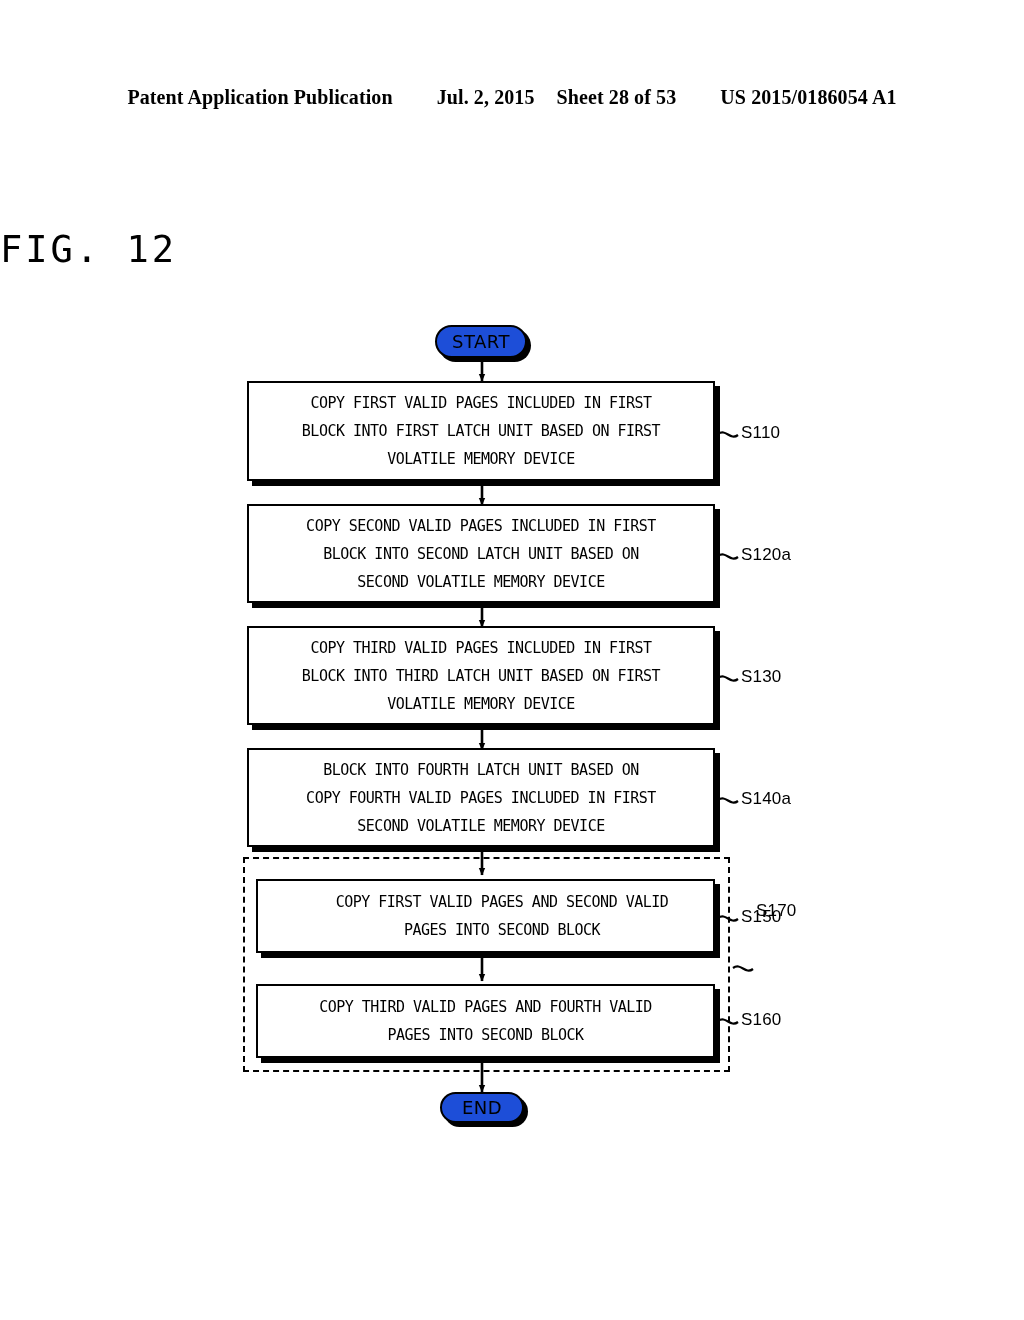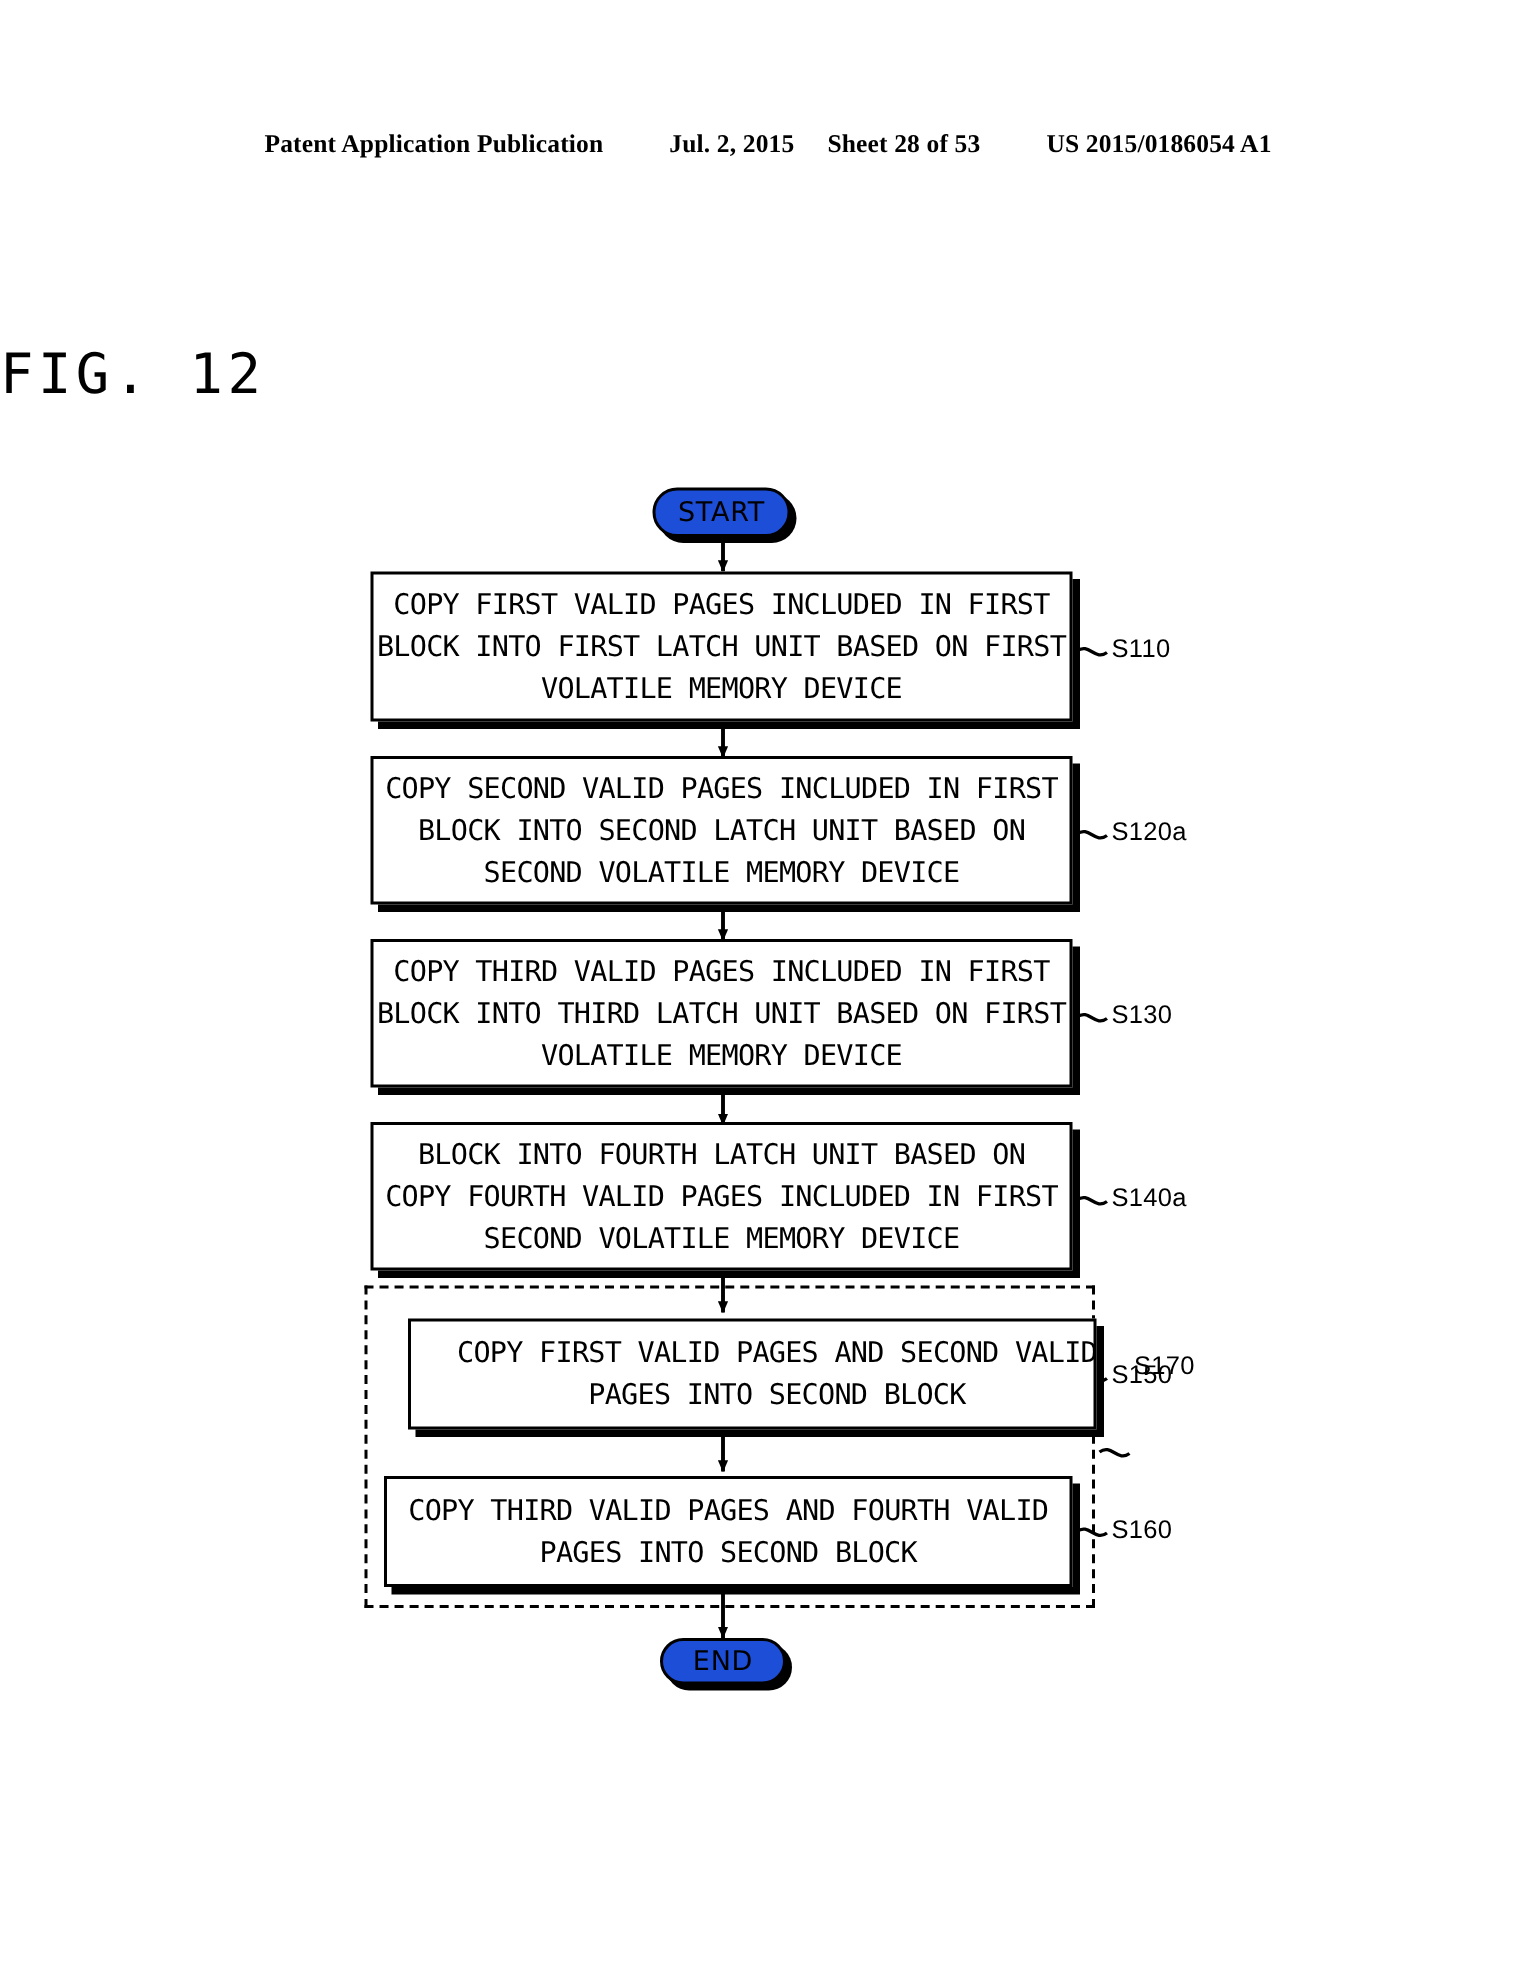--- a/index.html
+++ b/index.html
@@ -21,21 +21,21 @@
   .patent-header {
     position: absolute;
     top: 86px;
     left: 0;
     width: 1024px;
     display: flex;
     justify-content: center;
     align-items: flex-end;
     font-family: "Liberation Serif", serif;
     font-weight: bold;
-    font-size: 17px;
+    font-size: 20px;
     letter-spacing: 0.1px;
     white-space: nowrap;
   }
   .patent-header .h-pub   { margin-right: 44px; }
   .patent-header .h-date  { margin-right: 22px; }
   .patent-header .h-sheet { margin-right: 44px; }
   .patent-header .h-num   { }
 
   
   .fig-title {
@@ -81,21 +81,21 @@
     background: #fff;
     display: flex;
     flex-direction: column;
     align-items: center;
     justify-content: center;
     box-shadow: 5px 5px 0 0 #000;
     z-index: 3;
   }
   .proc-box .line {
     font-family: "DejaVu Sans Mono", monospace;
-    font-size: 19px;
+    font-size: 15px;
     line-height: 28px;
     letter-spacing: -0.5px;
     white-space: nowrap;
     text-align: left;
   }
 
   
   .dashed-group {
     position: absolute;
     border: 2px dashed #000;
@@ -176,21 +176,21 @@
   <div class="line">BLOCK INTO THIRD LATCH UNIT BASED ON FIRST</div>
   <div class="line">VOLATILE MEMORY DEVICE</div>
 </div>
 
 <div class="proc-box" style="left:247px; top:748px; width:468px; height:99px;">
   <div class="line">BLOCK INTO FOURTH LATCH UNIT BASED ON</div>
   <div class="line">COPY FOURTH VALID PAGES INCLUDED IN FIRST</div>
   <div class="line">SECOND VOLATILE MEMORY DEVICE</div>
 </div>
 
-<div class="proc-box" style="left:272px; top:879px; width:459px; height:74px;padding-left:33px;">
+<div class="proc-box" style="left:256px; top:879px; width:459px; height:74px;padding-left:33px;">
   <div class="line">COPY FIRST VALID PAGES AND SECOND VALID</div>
   <div class="line">PAGES INTO SECOND BLOCK</div>
 </div>
 
 <div class="proc-box" style="left:256px; top:984px; width:459px; height:74px;">
   <div class="line">COPY THIRD VALID PAGES AND FOURTH VALID</div>
   <div class="line">PAGES INTO SECOND BLOCK</div>
 </div>
 
 <div class="terminator" style="left:440px; top:1092px; width:84px; height:31px;">

